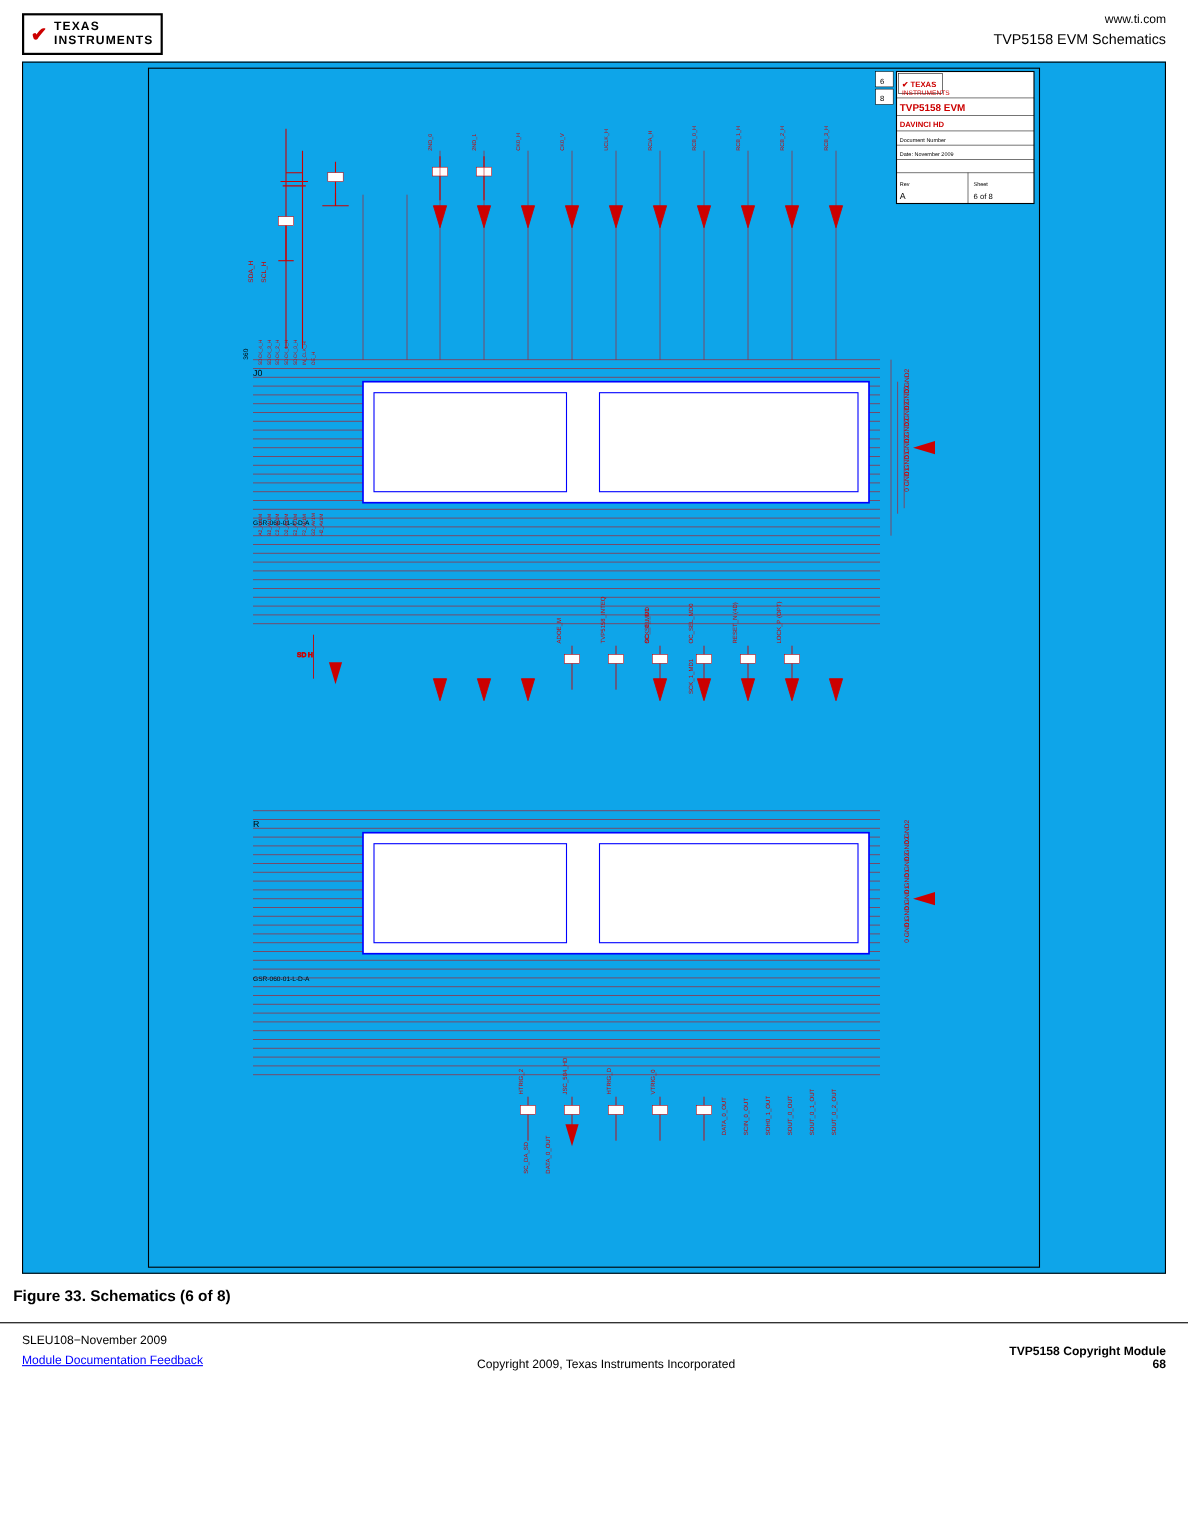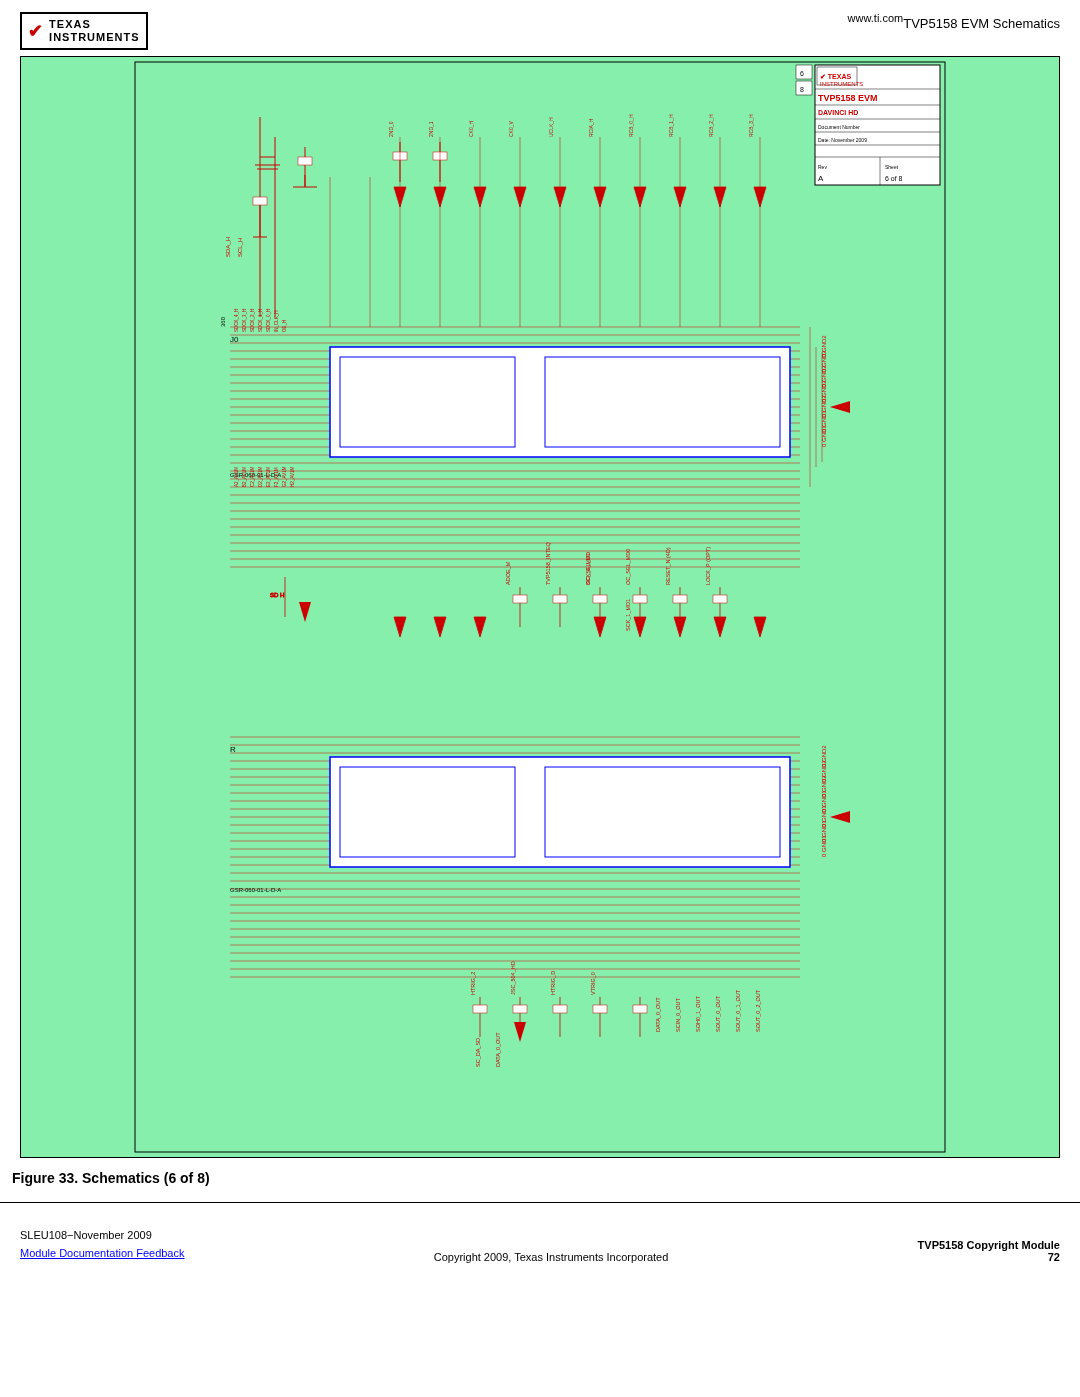--- a/index.html
+++ b/index.html
@@ -41,38 +41,38 @@
     .logo-text {
       font-size: 11px;
       font-weight: bold;
       line-height: 1.2;
       text-transform: uppercase;
       letter-spacing: 1px;
     }
 
     .header-right {
       display: flex;
-      flex-direction: row;
-      align-items: flex-start;
+      flex-direction: column;
+      align-items: flex-end;
     }
     .website {
       font-size: 11px;
       color: #000;
     }
     .doc-title {
       font-size: 13px;
       color: #000;
       margin-top: 4px;
     }
 
     
     .diagram-container {
       margin: 0 20px;
       border: 1px solid #000;
-      background: #86efac;
+      background: #0ea5e9;
       min-height: 1100px;
       position: relative;
       overflow: hidden;
     }
 
     .schematic-image {
       width: 100%;
       height: 1100px;
       position: relative;
       overflow: hidden;
@@ -93,21 +93,21 @@
       padding: 12px;
       font-size: 14px;
       font-weight: bold;
     }
 
     
     .footer {
       display: flex;
       justify-content: space-between;
       align-items: flex-end;
-      padding: 24px 20px;
+      padding: 8px 20px;
       margin-top: 4px;
       border-top: 1px solid #000;
     }
     .footer-left {
       font-size: 11px;
       line-height: 1.6;
     }
     .footer-link {
       color: #00f;
       text-decoration: underline;
@@ -501,15 +501,15 @@
 <div class="footer">
   <div class="footer-left">
     <div>SLEU108−November 2009</div>
     <a class="footer-link" href="#">Module Documentation Feedback</a>
   </div>
   <div class="footer-center">
     <span>Copyright 2009, Texas Instruments Incorporated</span>
   </div>
   <div class="footer-right">
     <div>TVP5158 Copyright Module</div>
-    <div style="text-align:right">72</div>
+    <div style="text-align:right">68</div>
   </div>
 </div>
 
 </body></html>

